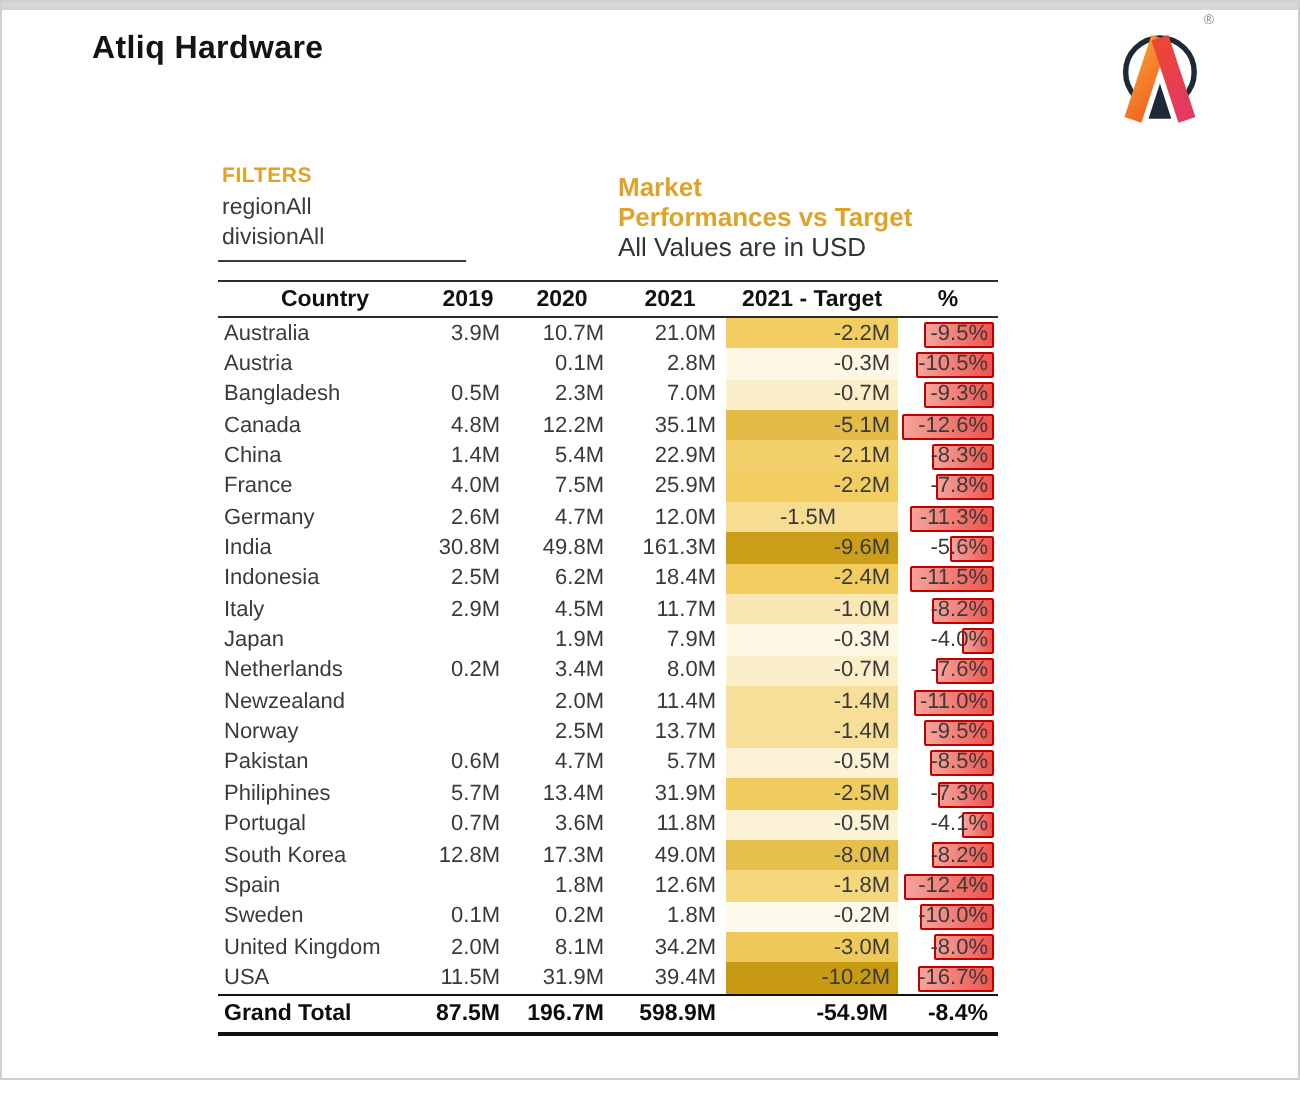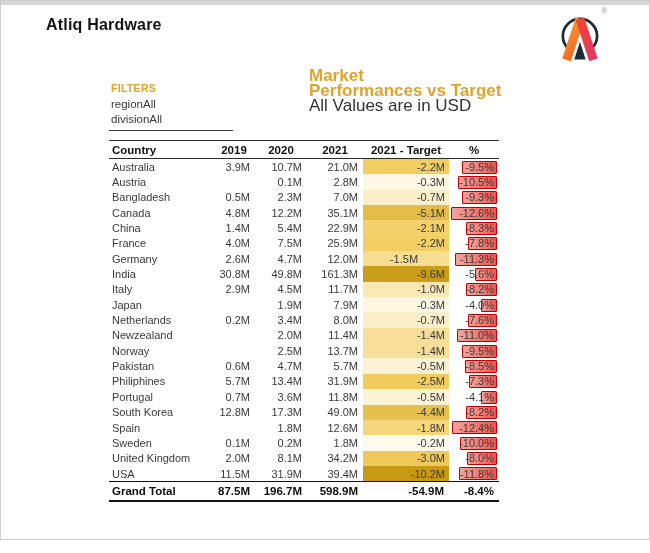--- a/index.html
+++ b/index.html
@@ -14,35 +14,35 @@
     color:#141414; letter-spacing:0.2px;
   }
   .logo{position:absolute; left:556px; top:7px; width:48px; height:54px;}
   .logo .reg{position:absolute; right:-2px; top:-1px; font-size:7px; color:#8a8a8a;}
   
   .filters{position:absolute; left:110px; top:81px; width:122px; font-size:11.5px;}
   .filters-heading{color:#dfa32a; font-weight:bold; font-size:10.5px; letter-spacing:.3px; margin-bottom:3px;}
   .filter-row{display:flex; justify-content:flex-start; line-height:15px; padding-right:5px;}
   .filters .rule{border-bottom:1.5px solid #3c3c3c; margin-top:3px; margin-left:-2px; width:124px;}
   
-  .report-head{position:absolute; left:308px; top:67px; font-size:17px; line-height:15px;}
+  .report-head{position:absolute; left:308px; top:85px; font-size:13px; line-height:15px;}
   .report-head .gold{color:#dfa32a; font-weight:bold;}
   .report-head .sub{color:#333;}
   
   table.perf{
     position:absolute; left:108px; top:139px; width:390px;
     border-collapse:collapse; table-layout:fixed; font-size:11px;
   }
   col.c-country{width:104px;} col.c-2019{width:42px;} col.c-2020{width:52px;}
   col.c-2021{width:56px;} col.c-target{width:86px;} col.c-pct{width:50px;}
   thead th{
     font-size:11.5px; font-weight:bold; color:#111; height:17px; padding:0;
     border-top:1px solid #2b2b2b; border-bottom:1.8px solid #2b2b2b; text-align:center;
   }
-  thead th.left{text-align:left; padding-left:3px;}
+  thead th.left{text-align:center; padding-left:3px;}
   tbody td{height:15.35px; padding:0; white-space:nowrap; color:#3a3a3a;}
   td.country{text-align:left; padding-left:3px;}
   td.num, td.target, td.pct{text-align:right; padding-right:5px;}
   td.target{padding-right:4px;}
   td.pct{position:relative;}
   td.pct .txt{position:relative; z-index:1;}
   .pct-bar{
     position:absolute; right:2px; top:1.5px; height:11px; z-index:0;
     border:1px solid #c00000; border-radius:1px;
   }
@@ -178,20 +178,28 @@
         </tr>
         <tr>
           <td class="country">India</td>
           <td class="num">30.8M</td>
           <td class="num">49.8M</td>
           <td class="num">161.3M</td>
           <td class="target" style="background: rgb(203, 158, 26);">-9.6M</td>
           <td class="pct"><span class="pct-bar" style="width: 19.6px; background: linear-gradient(90deg, rgb(245, 163, 155), rgb(238, 84, 78)); border-color: rgb(192, 0, 0);"></span><span class="txt">-5.6%</span></td>
         </tr>
         <tr>
+          <td class="country">Indonesia</td>
+          <td class="num">2.5M</td>
+          <td class="num">6.2M</td>
+          <td class="num">18.4M</td>
+          <td class="target" style="background: rgb(241, 205, 96);">-2.4M</td>
+          <td class="pct"><span class="pct-bar" style="width: 40.25px; background: linear-gradient(90deg, rgb(245, 163, 155), rgb(238, 84, 78)); border-color: rgb(192, 0, 0);"></span><span class="txt">-11.5%</span></td>
+        </tr>
+        <tr>
           <td class="country">Italy</td>
           <td class="num">2.9M</td>
           <td class="num">4.5M</td>
           <td class="num">11.7M</td>
           <td class="target" style="background: rgb(249, 232, 180);">-1.0M</td>
           <td class="pct"><span class="pct-bar" style="width: 28.7px; background: linear-gradient(90deg, rgb(245, 163, 155), rgb(238, 84, 78)); border-color: rgb(192, 0, 0);"></span><span class="txt">-8.2%</span></td>
         </tr>
         <tr>
           <td class="country">Japan</td>
           <td class="num"></td>
@@ -246,21 +254,21 @@
           <td class="num">3.6M</td>
           <td class="num">11.8M</td>
           <td class="target" style="background: rgb(252, 243, 215);">-0.5M</td>
           <td class="pct"><span class="pct-bar" style="width: 14.35px; background: linear-gradient(90deg, rgb(245, 163, 155), rgb(238, 84, 78)); border-color: rgb(192, 0, 0);"></span><span class="txt">-4.1%</span></td>
         </tr>
         <tr>
           <td class="country">South Korea</td>
           <td class="num">12.8M</td>
           <td class="num">17.3M</td>
           <td class="num">49.0M</td>
-          <td class="target" style="background: rgb(230, 192, 77);">-4.4M</td>
+          <td class="target" style="background: rgb(230, 192, 77);">-8.0M</td>
           <td class="pct"><span class="pct-bar" style="width: 28.7px; background: linear-gradient(90deg, rgb(245, 163, 155), rgb(238, 84, 78)); border-color: rgb(192, 0, 0);"></span><span class="txt">-8.2%</span></td>
         </tr>
         <tr>
           <td class="country">Spain</td>
           <td class="num"></td>
           <td class="num">1.8M</td>
           <td class="num">12.6M</td>
           <td class="target" style="background: rgb(244, 215, 125);">-1.8M</td>
           <td class="pct"><span class="pct-bar" style="width: 43.4px; background: linear-gradient(90deg, rgb(245, 163, 155), rgb(238, 84, 78)); border-color: rgb(192, 0, 0);"></span><span class="txt">-12.4%</span></td>
         </tr>
@@ -279,21 +287,21 @@
           <td class="num">34.2M</td>
           <td class="target" style="background: rgb(238, 201, 90);">-3.0M</td>
           <td class="pct"><span class="pct-bar" style="width: 28px; background: linear-gradient(90deg, rgb(245, 163, 155), rgb(238, 84, 78)); border-color: rgb(192, 0, 0);"></span><span class="txt">-8.0%</span></td>
         </tr>
         <tr>
           <td class="country">USA</td>
           <td class="num">11.5M</td>
           <td class="num">31.9M</td>
           <td class="num">39.4M</td>
           <td class="target" style="background: rgb(200, 154, 20);">-10.2M</td>
-          <td class="pct"><span class="pct-bar" style="width: 36.4px; background: linear-gradient(90deg, rgb(245, 163, 155), rgb(238, 84, 78)); border-color: rgb(192, 0, 0);"></span><span class="txt">-11.8%</span></td>
+          <td class="pct"><span class="pct-bar" style="width: 36.4px; background: linear-gradient(90deg, rgb(245, 163, 155), rgb(238, 84, 78)); border-color: rgb(192, 0, 0);"></span><span class="txt">-16.7%</span></td>
         </tr>
       </tbody>
     <tfoot>
       <tr>
         <td class="label">Grand Total</td>
         <td class="num">87.5M</td>
         <td class="num">196.7M</td>
         <td class="num">598.9M</td>
         <td class="num">-54.9M</td>
         <td class="num">-8.4%</td>

